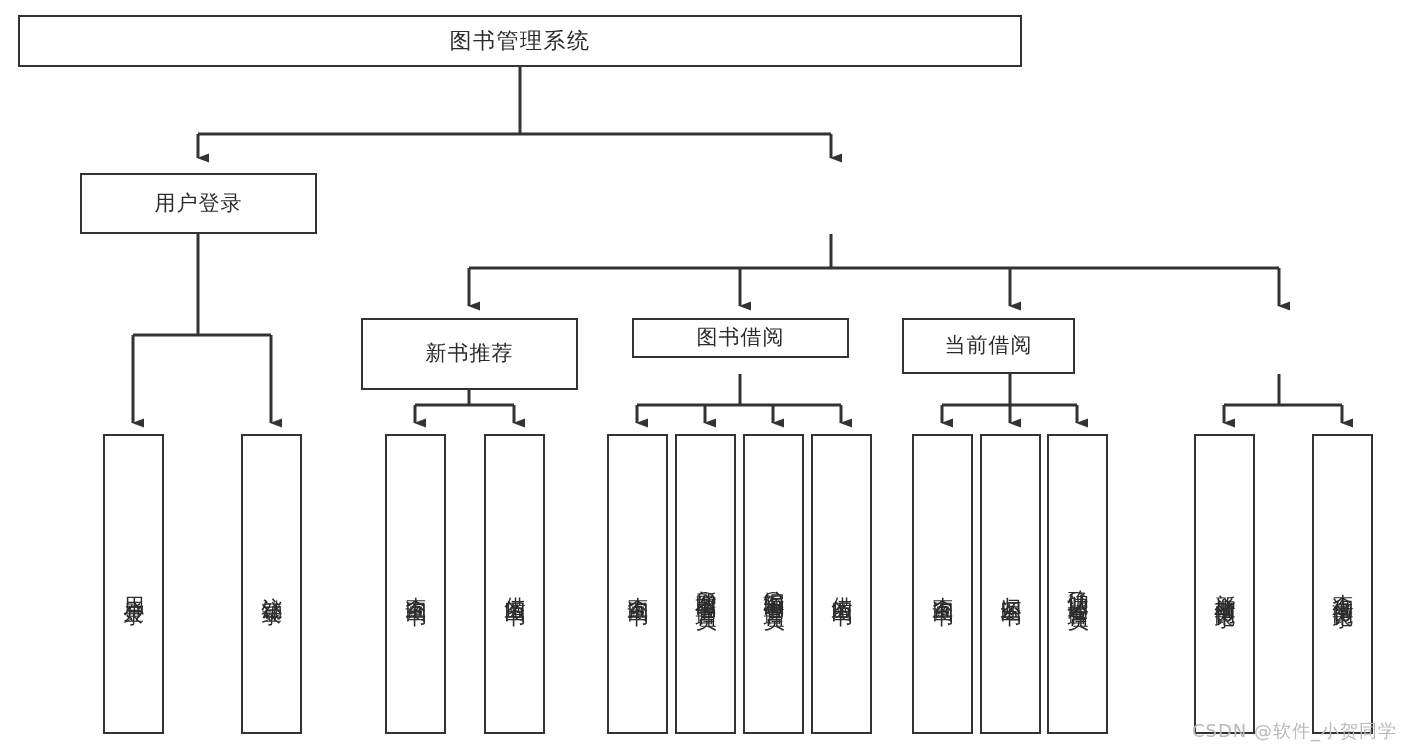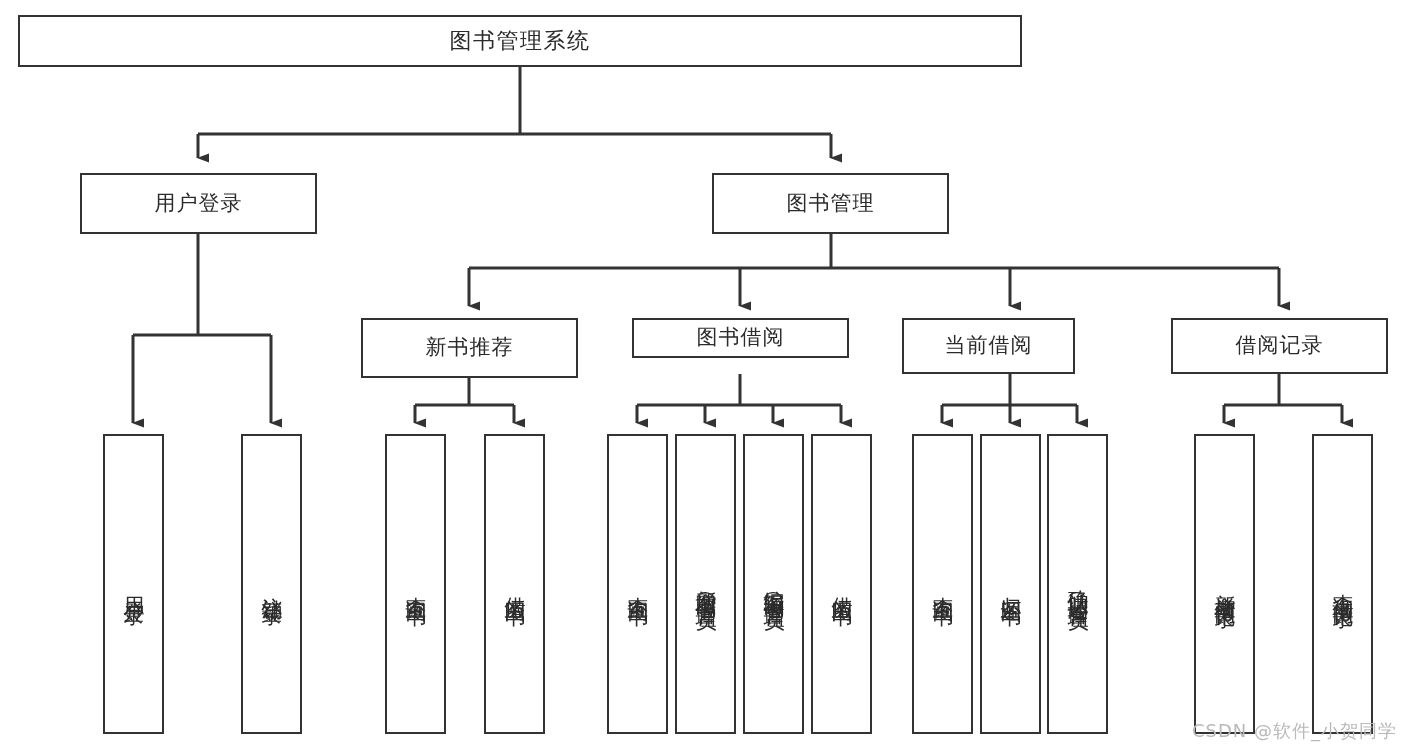--- a/index.html
+++ b/index.html
@@ -126,39 +126,33 @@
   </svg>
 
   <div class="node h root" style="left:18px; top:15px; width:1004px; height:52px;">
     <span class="lbl">图书管理系统</span>
   </div>
 
   <div class="node h" style="left:80px; top:173px; width:237px; height:61px;">
     <span class="lbl">用户登录</span>
   </div>
 
-  <div class="node h" style="left:712px; top:173px; width:237px; height:61px;">
-    <span class="lbl">图书管理</span>
-  </div>
-
-  <div class="node h" style="left:361px; top:318px; width:217px; height:60px;">
+
+  <div class="node h" style="left:361px; top:318px; width:217px; height:72px;">
     <span class="lbl">新书推荐</span>
   </div>
 
   <div class="node h" style="left:632px; top:318px; width:217px; height:40px;">
     <span class="lbl">图书借阅</span>
   </div>
 
   <div class="node h" style="left:902px; top:318px; width:173px; height:56px;">
     <span class="lbl">当前借阅</span>
   </div>
 
-  <div class="node h" style="left:1171px; top:318px; width:217px; height:56px;">
-    <span class="lbl">借阅记录</span>
-  </div>
 
   <div class="node v" style="left:103px; top:434px; width:61px; height:300px;">
     <span class="lbl">用户登录</span>
   </div>
 
   <div class="node v" style="left:241px; top:434px; width:61px; height:300px;">
     <span class="lbl">注销登录</span>
   </div>
 
   <div class="node v" style="left:385px; top:434px; width:61px; height:300px;">

